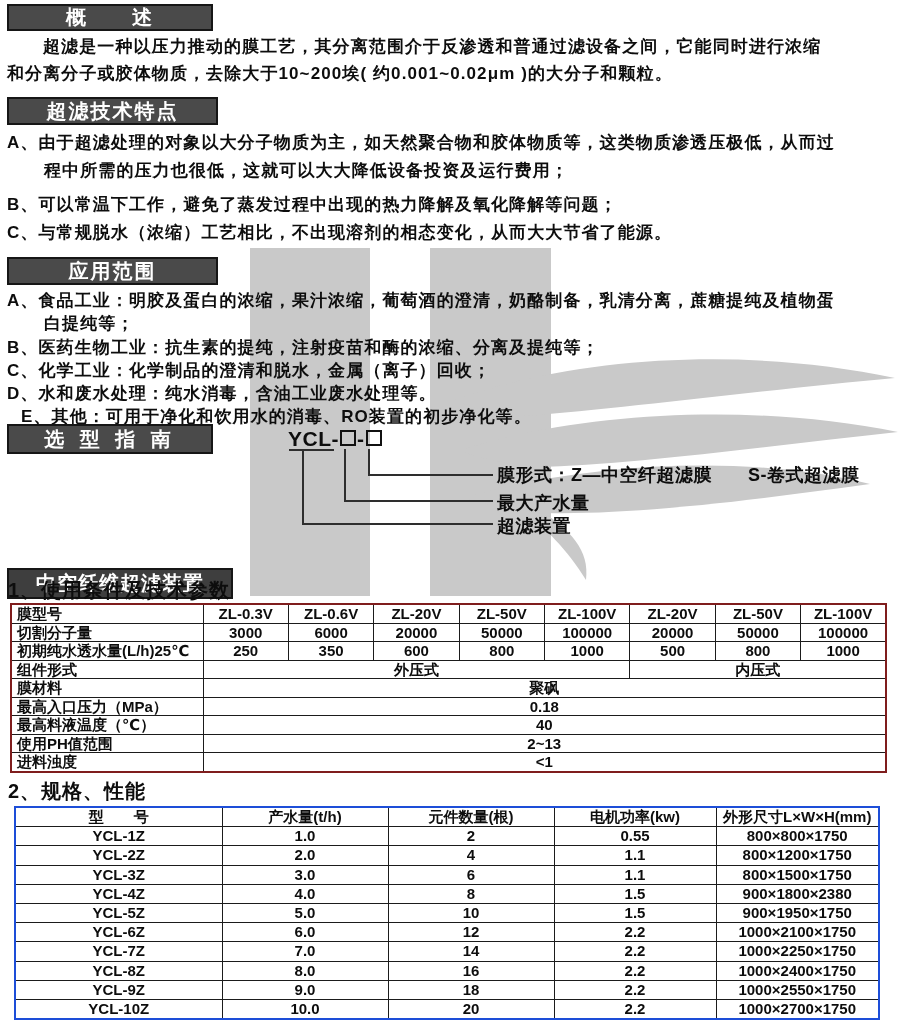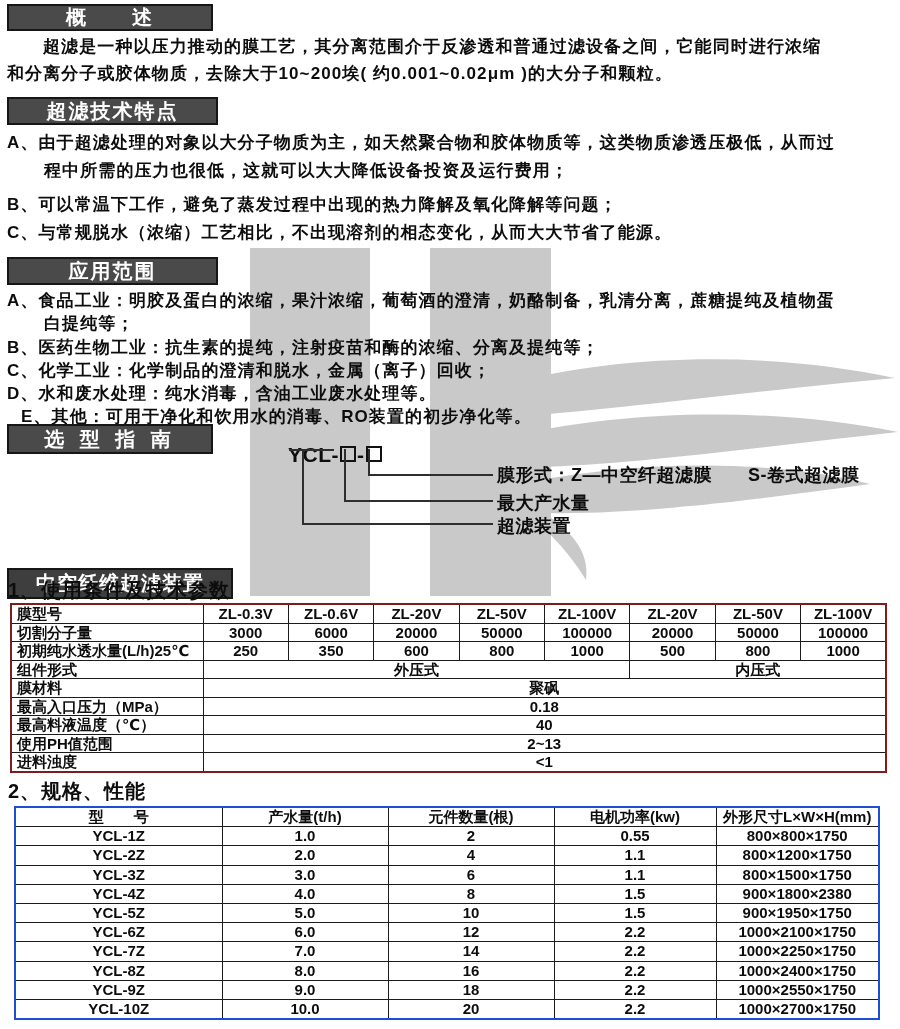--- a/index.html
+++ b/index.html
@@ -10,21 +10,21 @@
   .wm-svg{position:absolute;left:440px;top:350px;}
   
   .sec-h{position:absolute;left:7px;background:#4a4a4a;border:2px solid #161616;
          color:#fff;text-align:center;font-size:20px;letter-spacing:2px;
          display:flex;align-items:center;justify-content:center;box-sizing:border-box;}
   .sec-h.dark{background:#3e3e3e;}
   
   .tline{position:absolute;white-space:nowrap;font-size:17px;letter-spacing:1.1px;line-height:20px;}
   .sub-h{position:absolute;left:8px;font-size:20px;letter-spacing:1px;white-space:nowrap;}
   
-  .code{position:absolute;left:288px;top:427px;font-size:21px;letter-spacing:0.5px;white-space:nowrap;margin-top:16px;}
+  .code{position:absolute;left:288px;top:427px;font-size:21px;letter-spacing:0.5px;white-space:nowrap;}
   .code .bx{display:inline-block;width:12px;height:12px;border:2px solid #111;vertical-align:0px;margin:0 1px;}
   .u-line{position:absolute;border-top:2px solid #2e2e2e;}
   .conn{position:absolute;border-left:2px solid #2e2e2e;border-bottom:2px solid #2e2e2e;box-sizing:border-box;}
   .g-label{position:absolute;font-size:18px;white-space:nowrap;letter-spacing:0.5px;}
   .g-label .gap{margin-left:36px;}
   
   table{border-collapse:collapse;position:absolute;table-layout:fixed;}
   .t1{left:10px;top:603px;width:877px;}
   .t2{left:14px;top:806px;width:864px;}
   td,th{border:1.6px solid #1b1b1b;font-size:15px;font-weight:bold;color:#0d0d0d;

